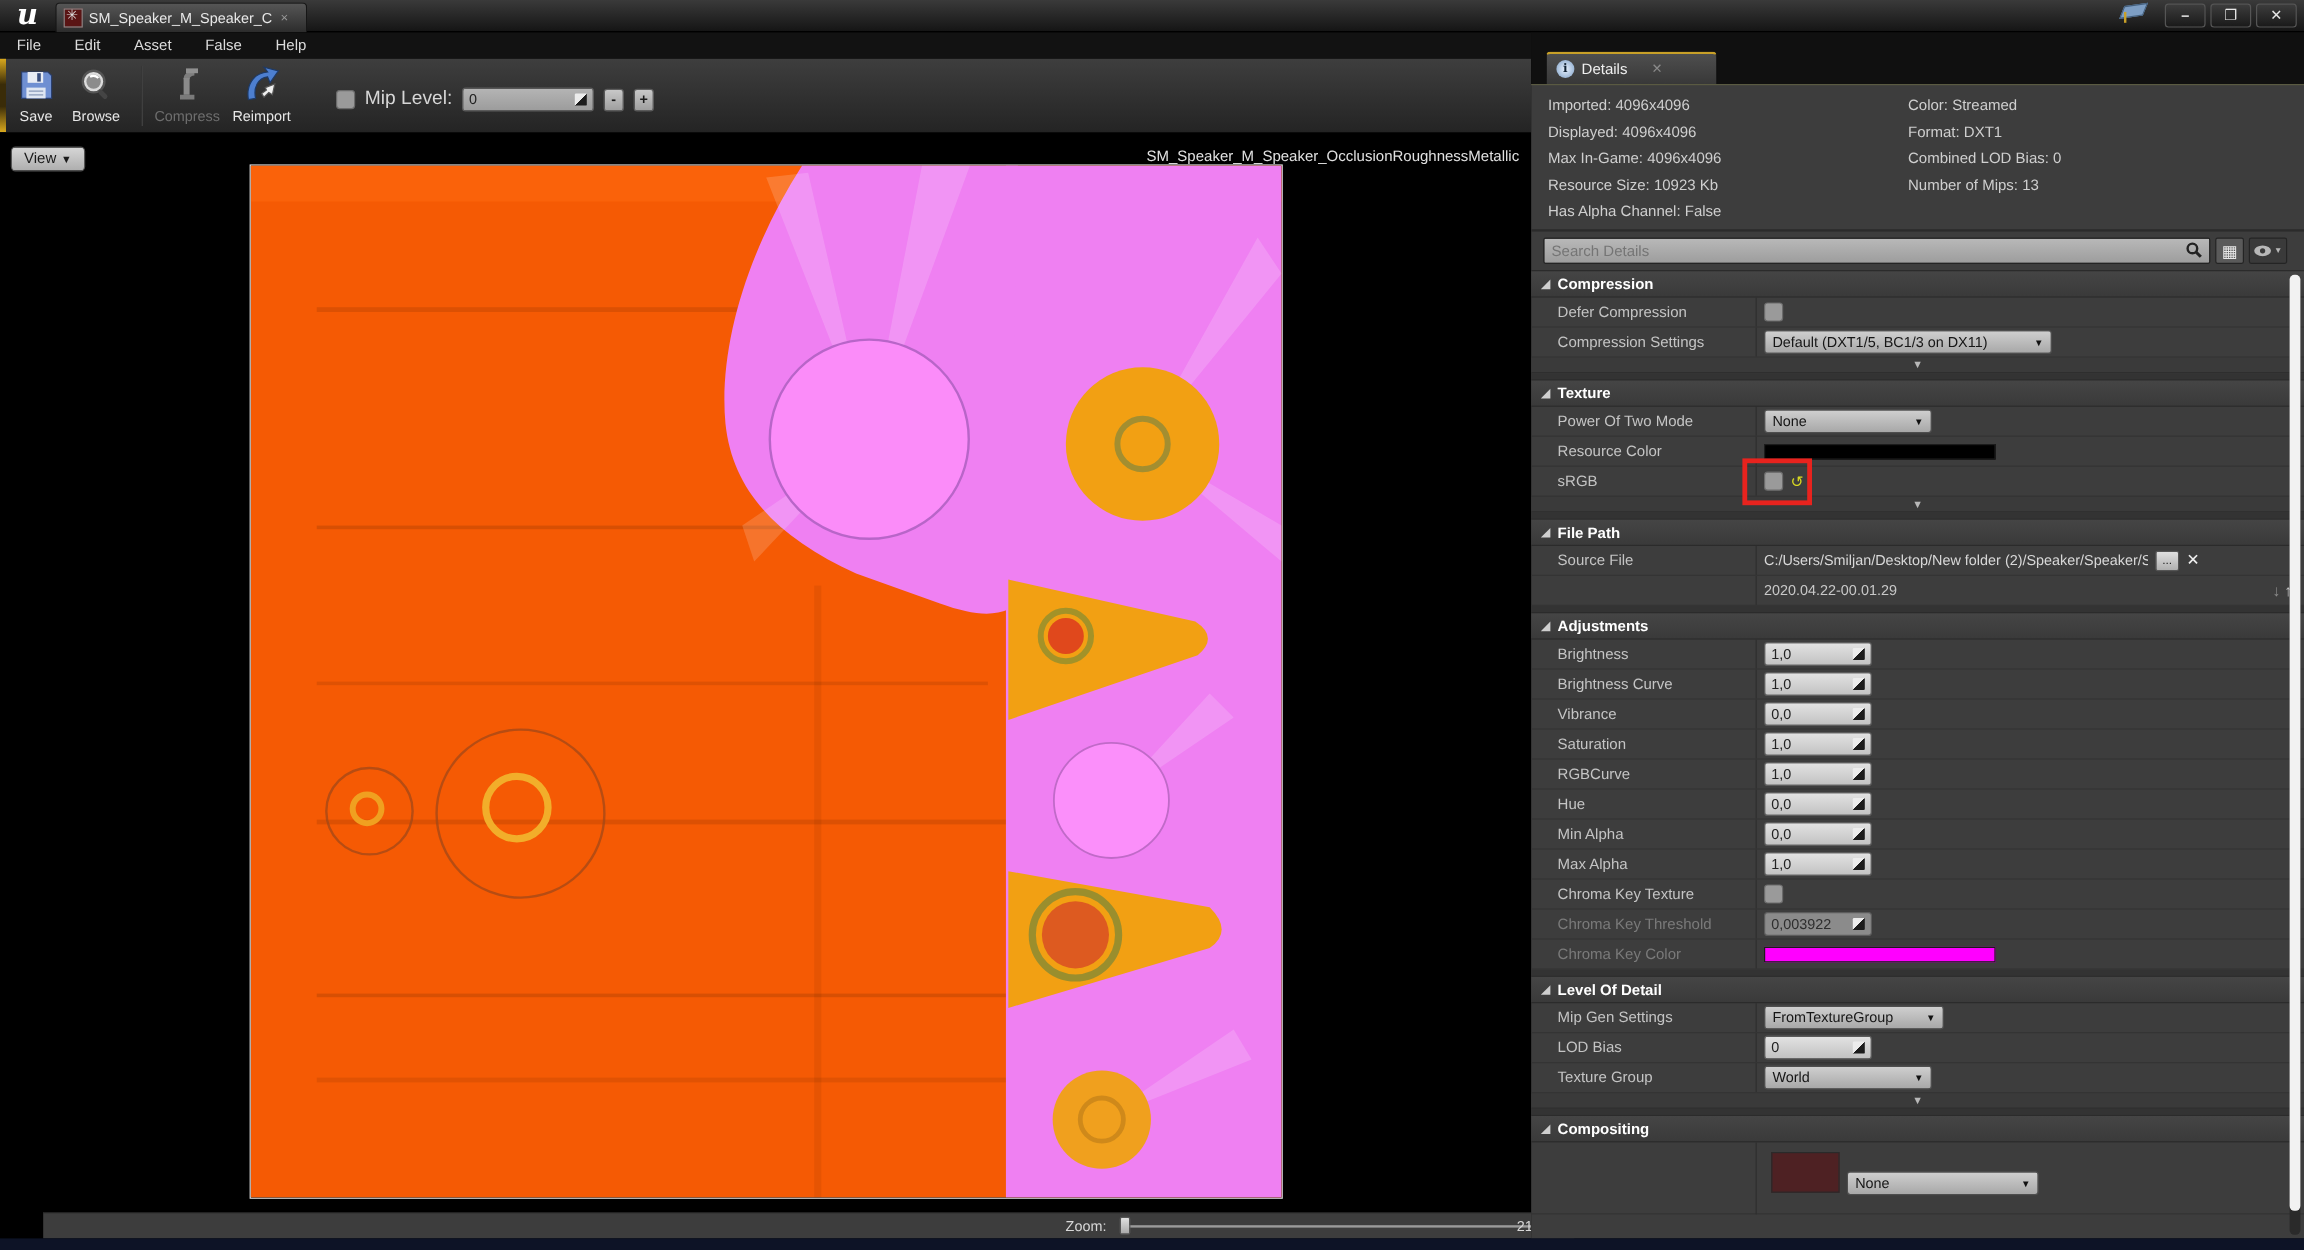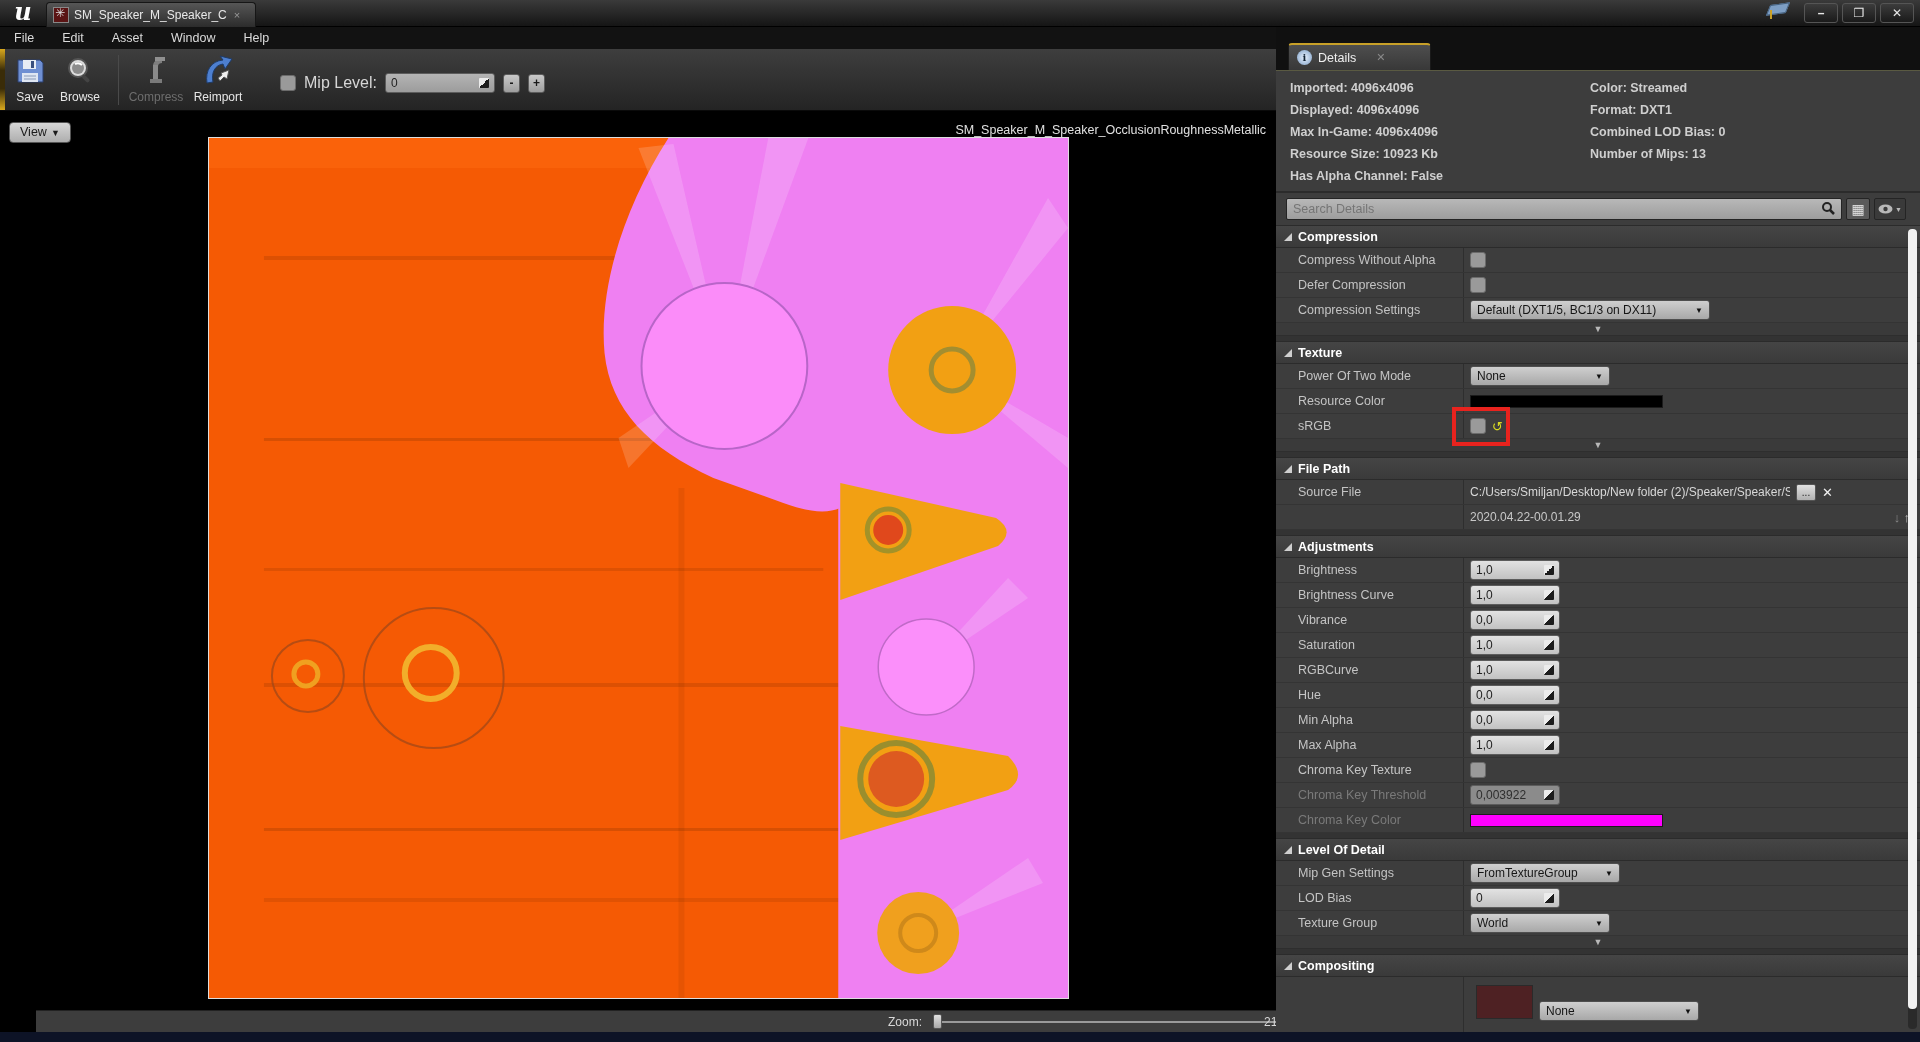--- a/index.html
+++ b/index.html
@@ -74,21 +74,21 @@
   .dtab { position:absolute; left:12px; top:16px; width:143px; height:27px;
     background:linear-gradient(#4e4e4e,#383838); border:1px solid #1a1a1a; border-bottom:none;
     border-top:2px solid #c8a028; border-radius:4px 4px 0 0; display:flex; align-items:center; padding:0 8px; gap:6px; }
   .info-icon { width:15px; height:15px; border-radius:50%; background:radial-gradient(#e8f2ff,#7d9ec4);
     color:#123; font-size:10px; font-weight:bold; text-align:center; line-height:15px; font-family:"DejaVu Serif",serif; }
   .dtab-title { color:#efefef; font-size:12.5px; }
   .dtab-close { color:#8a8a8a; margin-left:14px; font-size:11px; }
   .dbody { position:absolute; left:0; top:43px; width:644px; height:962px; background:#3d3d3d;
     border-top:1px solid #5a5a42; overflow:hidden; }
   .dinfo { display:grid; grid-template-columns:300px 1fr; padding:6px 0 4px 14px; border-bottom:2px solid #2b2b2b; }
-  .dinfo div { height:22px; line-height:22px; color:#cfcfcf; font-size:12.5px;font-weight:bold; }
+  .dinfo div { height:22px; line-height:22px; color:#cfcfcf; font-size:12.5px; }
   .searchrow { display:flex; align-items:center; gap:4px; padding:5px 14px 5px 10px; }
   .searchbox { flex:1; height:22px; background:linear-gradient(#b8b8b8,#9d9d9d); border:1px solid #242424;
     border-radius:2px; display:flex; align-items:center; padding:0 6px; color:#4e4e4e; }
   .searchbox input { flex:1; background:transparent; border:none; outline:none; color:#3e3e3e; font-size:12.5px; font-family:inherit; }
   .viewbtn2 { width:24px; height:22px; background:#5a5a5a; border:1px solid #242424; border-radius:2px;
     color:#e6e6e6; text-align:center; line-height:20px; font-size:14px; }
   .eyebtn { width:32px; height:22px; background:#3a3a3a; border:1px solid #242424; border-radius:2px;
     display:flex; align-items:center; justify-content:center; gap:2px; color:#b8b8b8; }
 
   .sec-h { height:23px; background:linear-gradient(#454545,#3a3a3a); border-top:1px solid #2b2b2b;
@@ -140,21 +140,21 @@
     <div class="winbtn">–</div>
     <div class="winbtn">❐</div>
     <div class="winbtn">✕</div>
   </div>
 </div>
 
 <div class="menubar">
   <span class="menu-item">File</span>
   <span class="menu-item">Edit</span>
   <span class="menu-item">Asset</span>
-  <span class="menu-item">Window</span>
+  <span class="menu-item">False</span>
   <span class="menu-item">Help</span>
 </div>
 
 <div class="toolbar">
   <div class="toolbar-accent"></div>
   <div class="tbtn" style="left:2px">
     <div class="ticon">
       <svg width="30" height="30" viewBox="0 0 30 30">
           <path d="M3 4 h22 l3 3 v19 h-25 z" fill="#6f8fd2" stroke="#2a3f6e"></path>
           <rect x="8" y="4" width="13" height="9" fill="#e8ecf4"></rect>
@@ -311,26 +311,20 @@
           </svg>
         <span style="font-size:7px">▼</span>
       </div>
     </div>
 
     <div class="sec-h">
       <span class="tri"></span>
       <span class="t">Compression</span>
     </div>
     <div class="prow">
-      <div class="plabel">Compress Without Alpha</div>
-      <div class="pval">
-          <div class="checkbox"></div>
-        </div>
-    </div>
-    <div class="prow">
       <div class="plabel">Defer Compression</div>
       <div class="pval">
           <div class="checkbox"></div>
         </div>
     </div>
     <div class="prow">
       <div class="plabel">Compression Settings</div>
       <div class="pval">
         <div class="pdrop" style="width:240px">
           <span>Default (DXT1/5, BC1/3 on DX11)</span>

